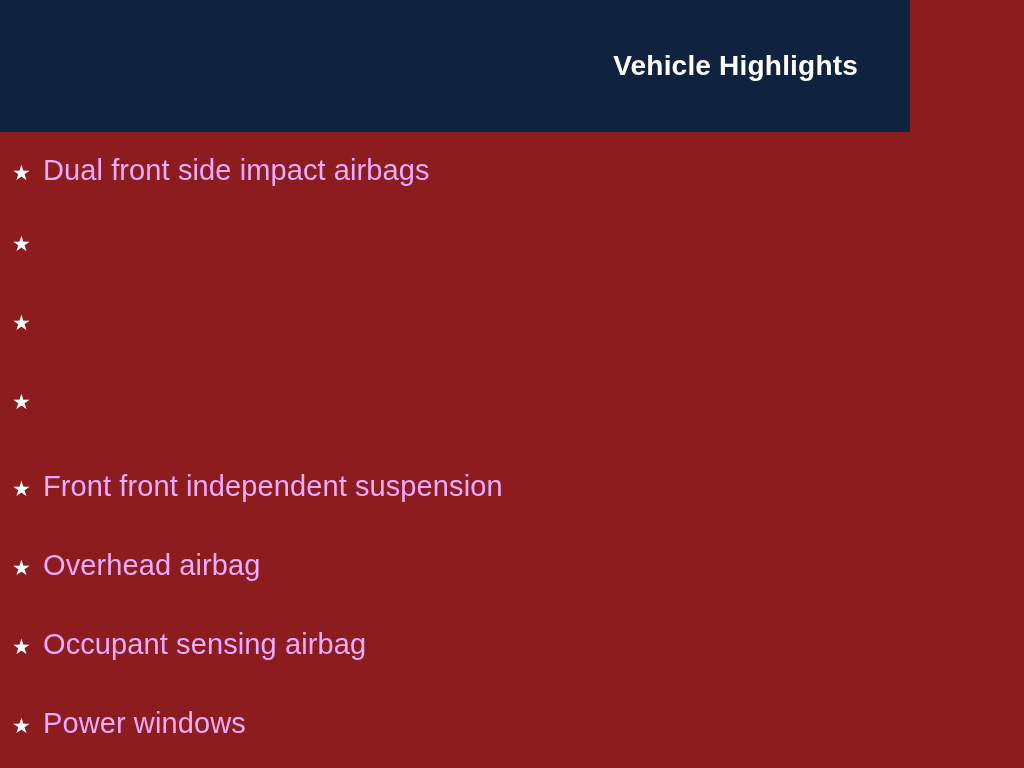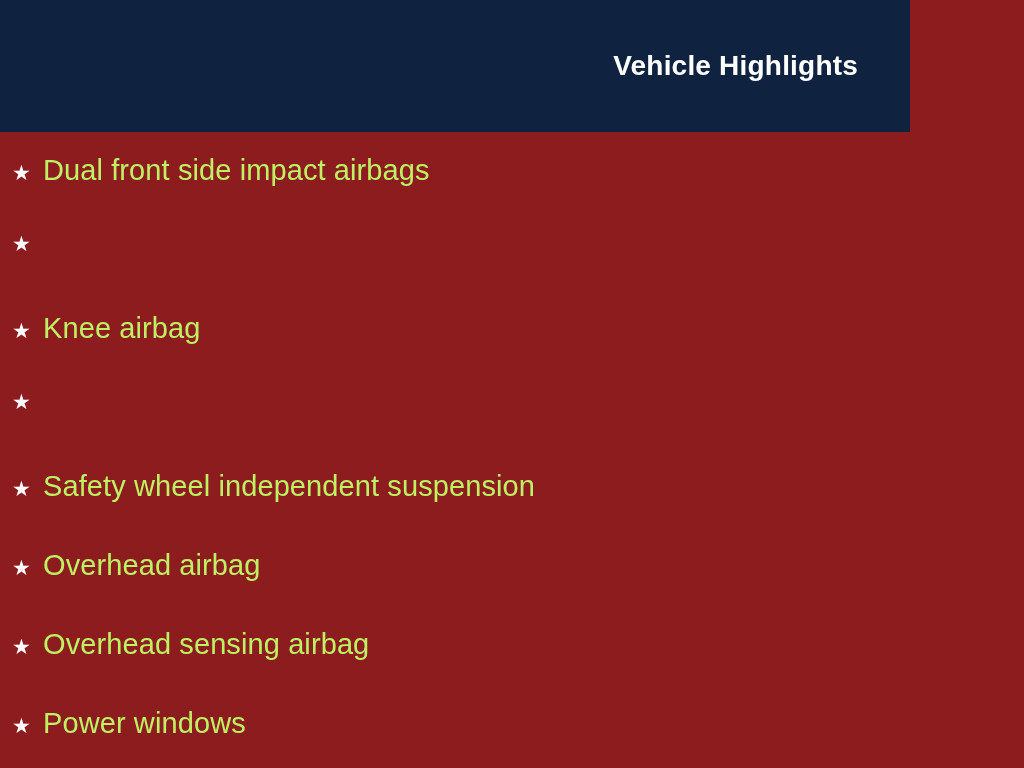--- a/index.html
+++ b/index.html
@@ -76,21 +76,21 @@
     width: 31px;
     color: #ffffff;
     font-size: 21px;
     line-height: 1;
     text-align: left;
     user-select: none;
   }
 
   .highlight-text {
     flex: 1 1 auto;
-    color: #bef264;
+    color: #f0abfc;
     font-size: 29px;
     font-weight: 400;
     line-height: 1.15;
     letter-spacing: 0.1px;
     white-space: nowrap;
   }
 </style>
 </head>
 <body>
 
@@ -107,40 +107,39 @@
         <span class="bullet-star">★</span>
         <span class="highlight-text">Dual front side impact airbags</span>
       </li>
 
       <li class="highlight-item">
         <span class="bullet-star">★</span>
       </li>
 
       <li class="highlight-item">
         <span class="bullet-star">★</span>
-        <span class="highlight-text">Knee airbag</span>
       </li>
 
       <li class="highlight-item">
         <span class="bullet-star">★</span>
       </li>
 
       <li class="highlight-item">
         <span class="bullet-star">★</span>
-        <span class="highlight-text">Safety wheel independent suspension</span>
+        <span class="highlight-text">Front front independent suspension</span>
       </li>
 
       <li class="highlight-item">
         <span class="bullet-star">★</span>
         <span class="highlight-text">Overhead airbag</span>
       </li>
 
       <li class="highlight-item">
         <span class="bullet-star">★</span>
-        <span class="highlight-text">Overhead sensing airbag</span>
+        <span class="highlight-text">Occupant sensing airbag</span>
       </li>
 
       <li class="highlight-item">
         <span class="bullet-star">★</span>
         <span class="highlight-text">Power windows</span>
       </li>
 
     </ul>
   </div>
 

